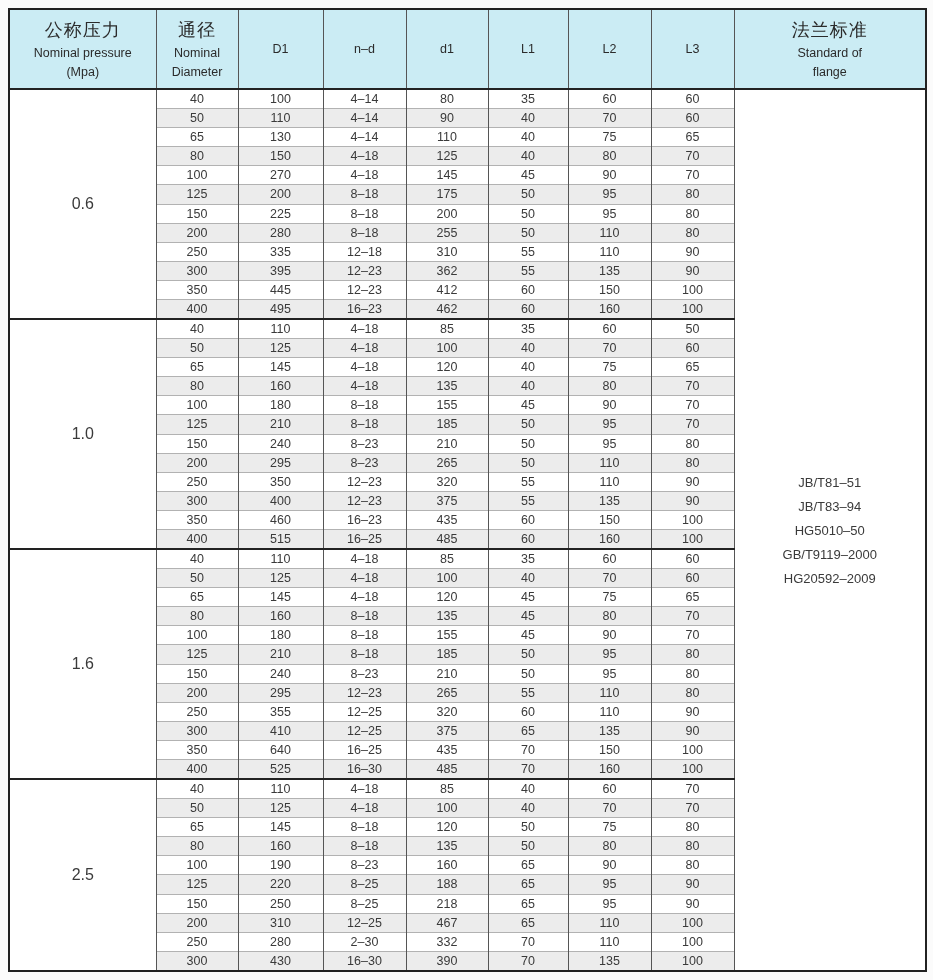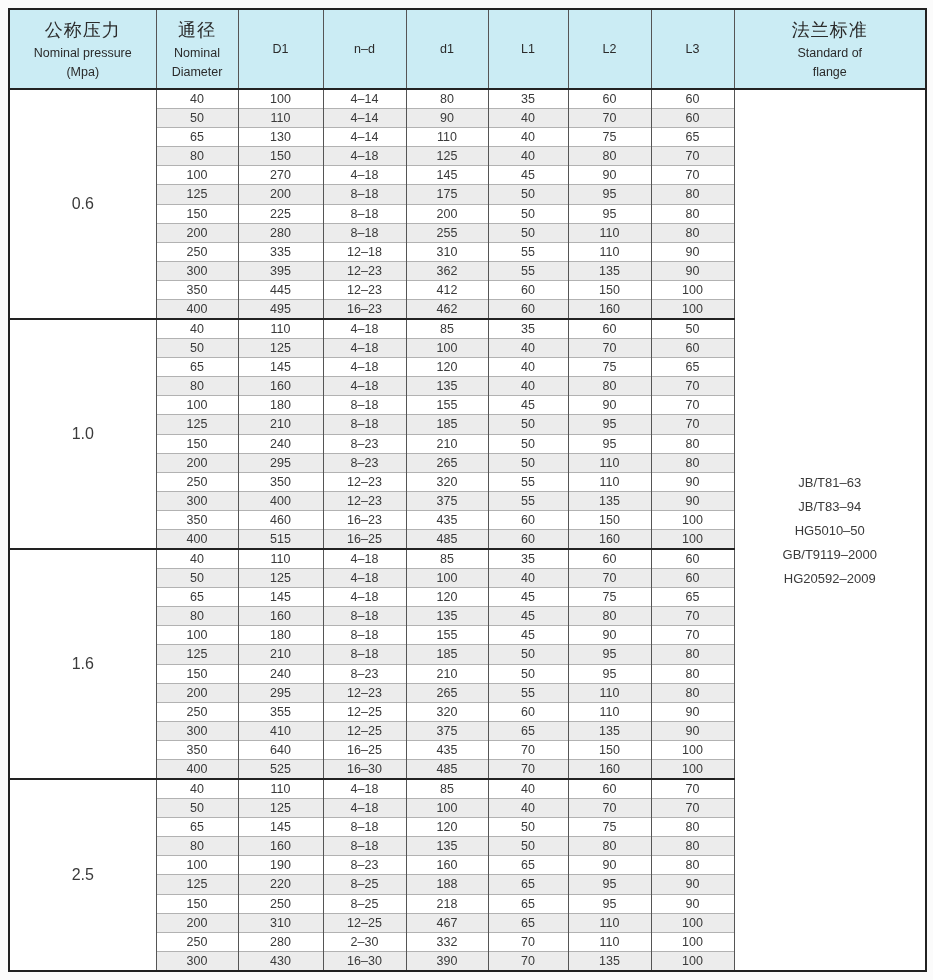--- a/index.html
+++ b/index.html
@@ -130,21 +130,21 @@
         <tr>
           <td rowspan="12" class="pressure-cell">0.6</td>
           <td class="data-cell">40</td>
           <td class="data-cell">100</td>
           <td class="data-cell">4–14</td>
           <td class="data-cell">80</td>
           <td class="data-cell">35</td>
           <td class="data-cell">60</td>
           <td class="data-cell">60</td>
           <td rowspan="46" class="standard-cell">
-            <div class="std-item">JB/T81–63</div>
+            <div class="std-item">JB/T81–51</div>
             <div class="std-item">JB/T83–94</div>
             <div class="std-item">HG5010–50</div>
             <div class="std-item">GB/T9119–2000</div>
             <div class="std-item">HG20592–2009</div>
           </td>
         </tr>
         <tr>
           <td class="data-cell stripe">50</td>
           <td class="data-cell stripe">110</td>
           <td class="data-cell stripe">4–14</td>

